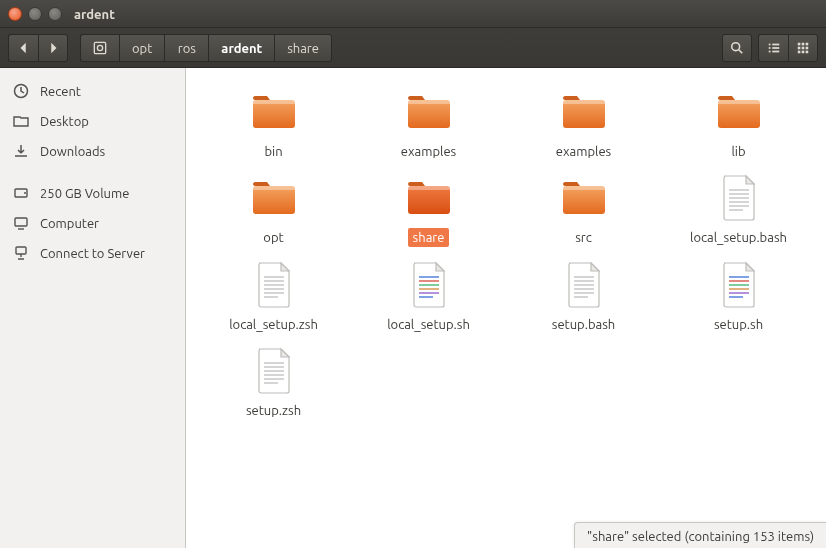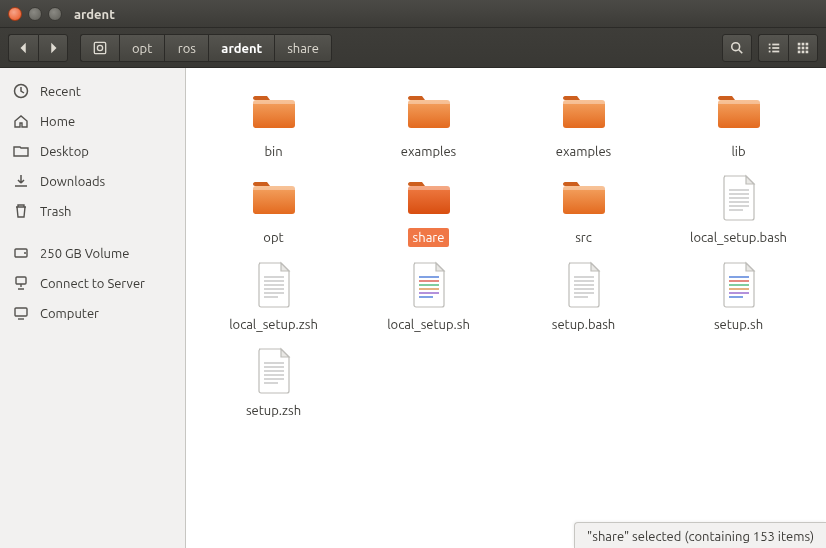--- a/index.html
+++ b/index.html
@@ -161,78 +161,62 @@
             <svg viewBox="0 0 16 16">
               <circle cx="8" cy="8" r="6.5" fill="none" stroke="#55534f" stroke-width="1.5"></circle>
               <path d="M8 4v4l3 2" fill="none" stroke="#55534f" stroke-width="1.5"></path>
             </svg>
           </span>
         <span class="side-label">Recent</span>
       </div>
       <div class="side-item">
         <span class="side-icon">
             <svg viewBox="0 0 16 16">
-              <path d="M2 8l6-5 6 5v6H9v-4H7v4H2z" fill="none" stroke="#55534f" stroke-width="1.4"></path>
-            </svg>
-          </span>
-        <span class="side-label">Home</span>
-      </div>
-      <div class="side-item">
-        <span class="side-icon">
-            <svg viewBox="0 0 16 16">
               <path d="M1 4h6l1 1h7v8H1z" fill="none" stroke="#55534f" stroke-width="1.4"></path>
             </svg>
           </span>
         <span class="side-label">Desktop</span>
       </div>
       <div class="side-item">
         <span class="side-icon">
             <svg viewBox="0 0 16 16">
               <path d="M8 2v8m0 0l-3-3m3 3l3-3M2 13h12" fill="none" stroke="#55534f" stroke-width="1.5"></path>
             </svg>
           </span>
         <span class="side-label">Downloads</span>
-      </div>
-      <div class="side-item">
-        <span class="side-icon">
-            <svg viewBox="0 0 16 16">
-              <path d="M3 4h10M5 4V2h6v2M4 4l1 10h6l1-10" fill="none" stroke="#55534f" stroke-width="1.4"></path>
-            </svg>
-          </span>
-        <span class="side-label">Trash</span>
       </div>
     </div>
     <div class="side-section">
       <div class="side-item">
         <span class="side-icon">
             <svg viewBox="0 0 16 16">
               <rect x="2" y="4" width="12" height="8" rx="1" fill="none" stroke="#55534f" stroke-width="1.4"></rect>
               <circle cx="12" cy="8" r="1" fill="#55534f"></circle>
             </svg>
           </span>
         <span class="side-label">250 GB Volume</span>
       </div>
       <div class="side-item">
         <span class="side-icon">
             <svg viewBox="0 0 16 16">
+              <rect x="2" y="3" width="12" height="8" rx="1" fill="none" stroke="#55534f" stroke-width="1.4"></rect>
+              <path d="M5 14h6" stroke="#55534f" stroke-width="1.4"></path>
+            </svg>
+          </span>
+        <span class="side-label">Computer</span>
+      </div>
+      <div class="side-item">
+        <span class="side-icon">
+            <svg viewBox="0 0 16 16">
               <rect x="3" y="2" width="10" height="7" rx="1" fill="none" stroke="#55534f" stroke-width="1.4"></rect>
               <path d="M8 9v3m-3 2h6" stroke="#55534f" stroke-width="1.4"></path>
             </svg>
           </span>
         <span class="side-label">Connect to Server</span>
       </div>
-      <div class="side-item">
-        <span class="side-icon">
-            <svg viewBox="0 0 16 16">
-              <rect x="2" y="3" width="12" height="8" rx="1" fill="none" stroke="#55534f" stroke-width="1.4"></rect>
-              <path d="M5 14h6" stroke="#55534f" stroke-width="1.4"></path>
-            </svg>
-          </span>
-        <span class="side-label">Computer</span>
-      </div>
     </div>
   </div>
 
   <div class="content">
     <div class="grid" id="file-grid">
         <div class="item">
           <div class="icon-holder">
   <svg class="folder-svg" width="48" height="44" viewBox="0 0 48 44">
     <path class="tab" d="M3 8c0-1 1-2 2-2h12l3 4H5c-1 0-2-1-2-2z"></path>
     <rect class="body" x="3" y="10" width="42" height="28" rx="3"></rect>

